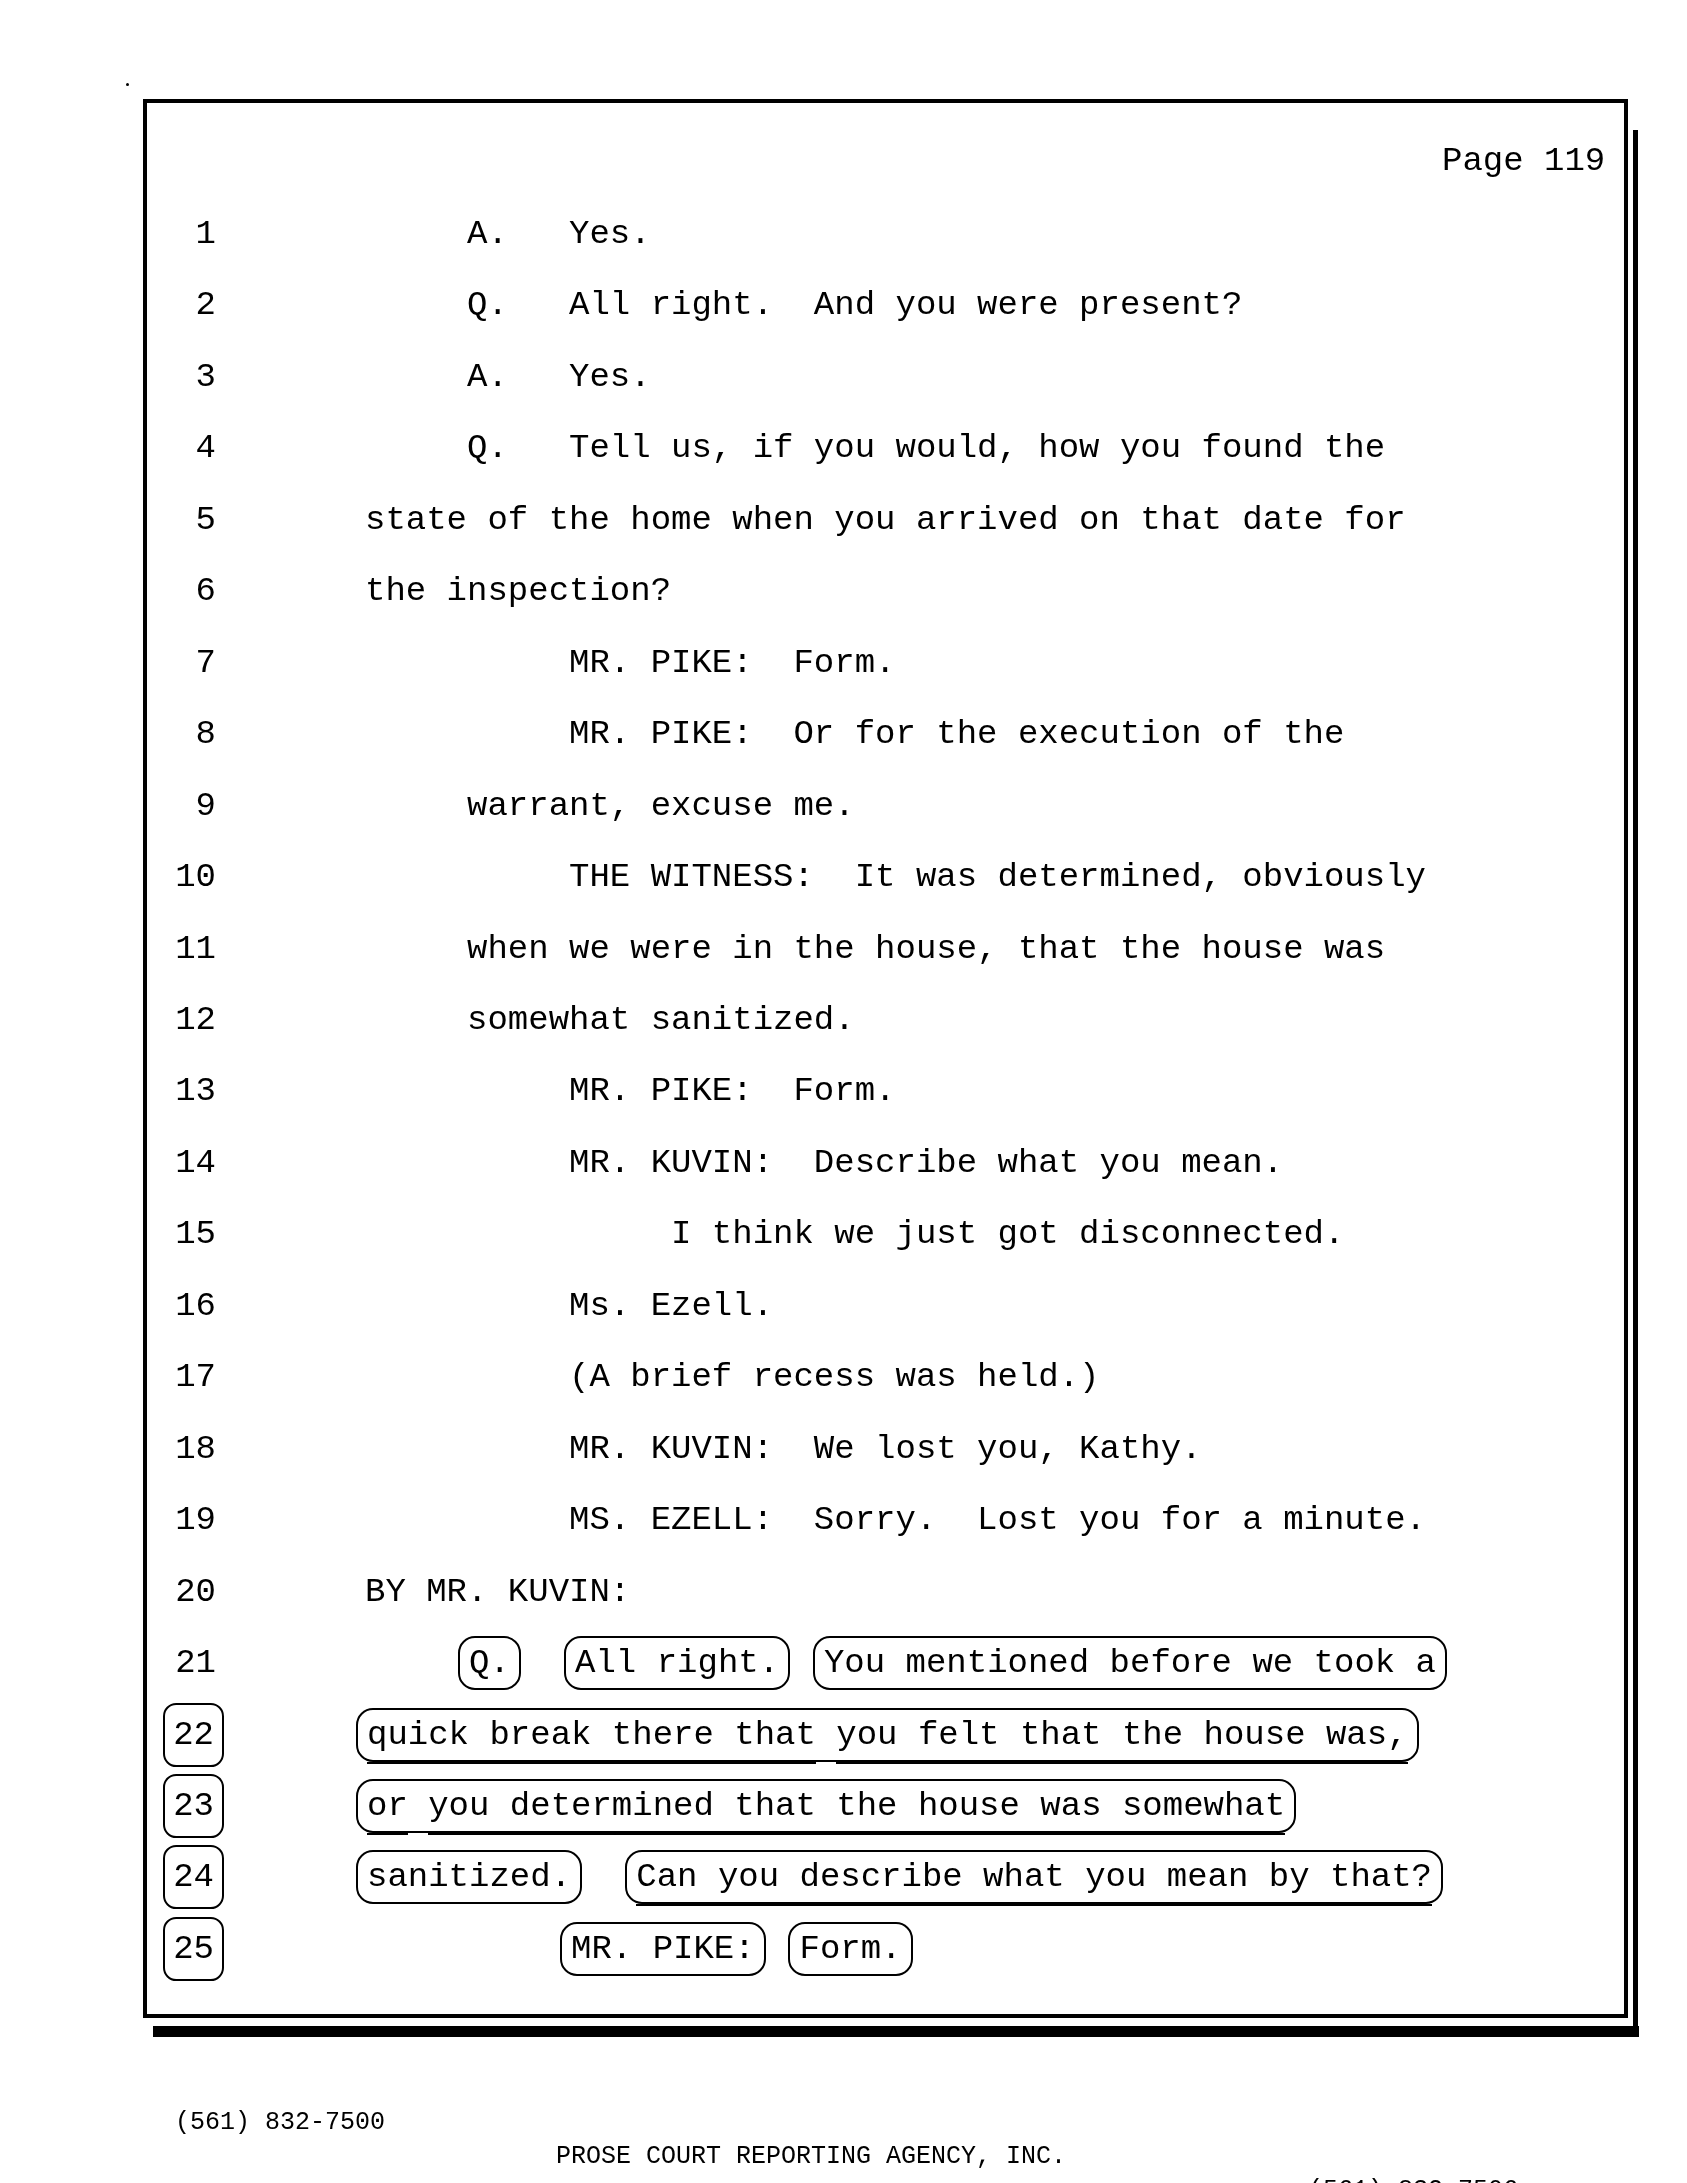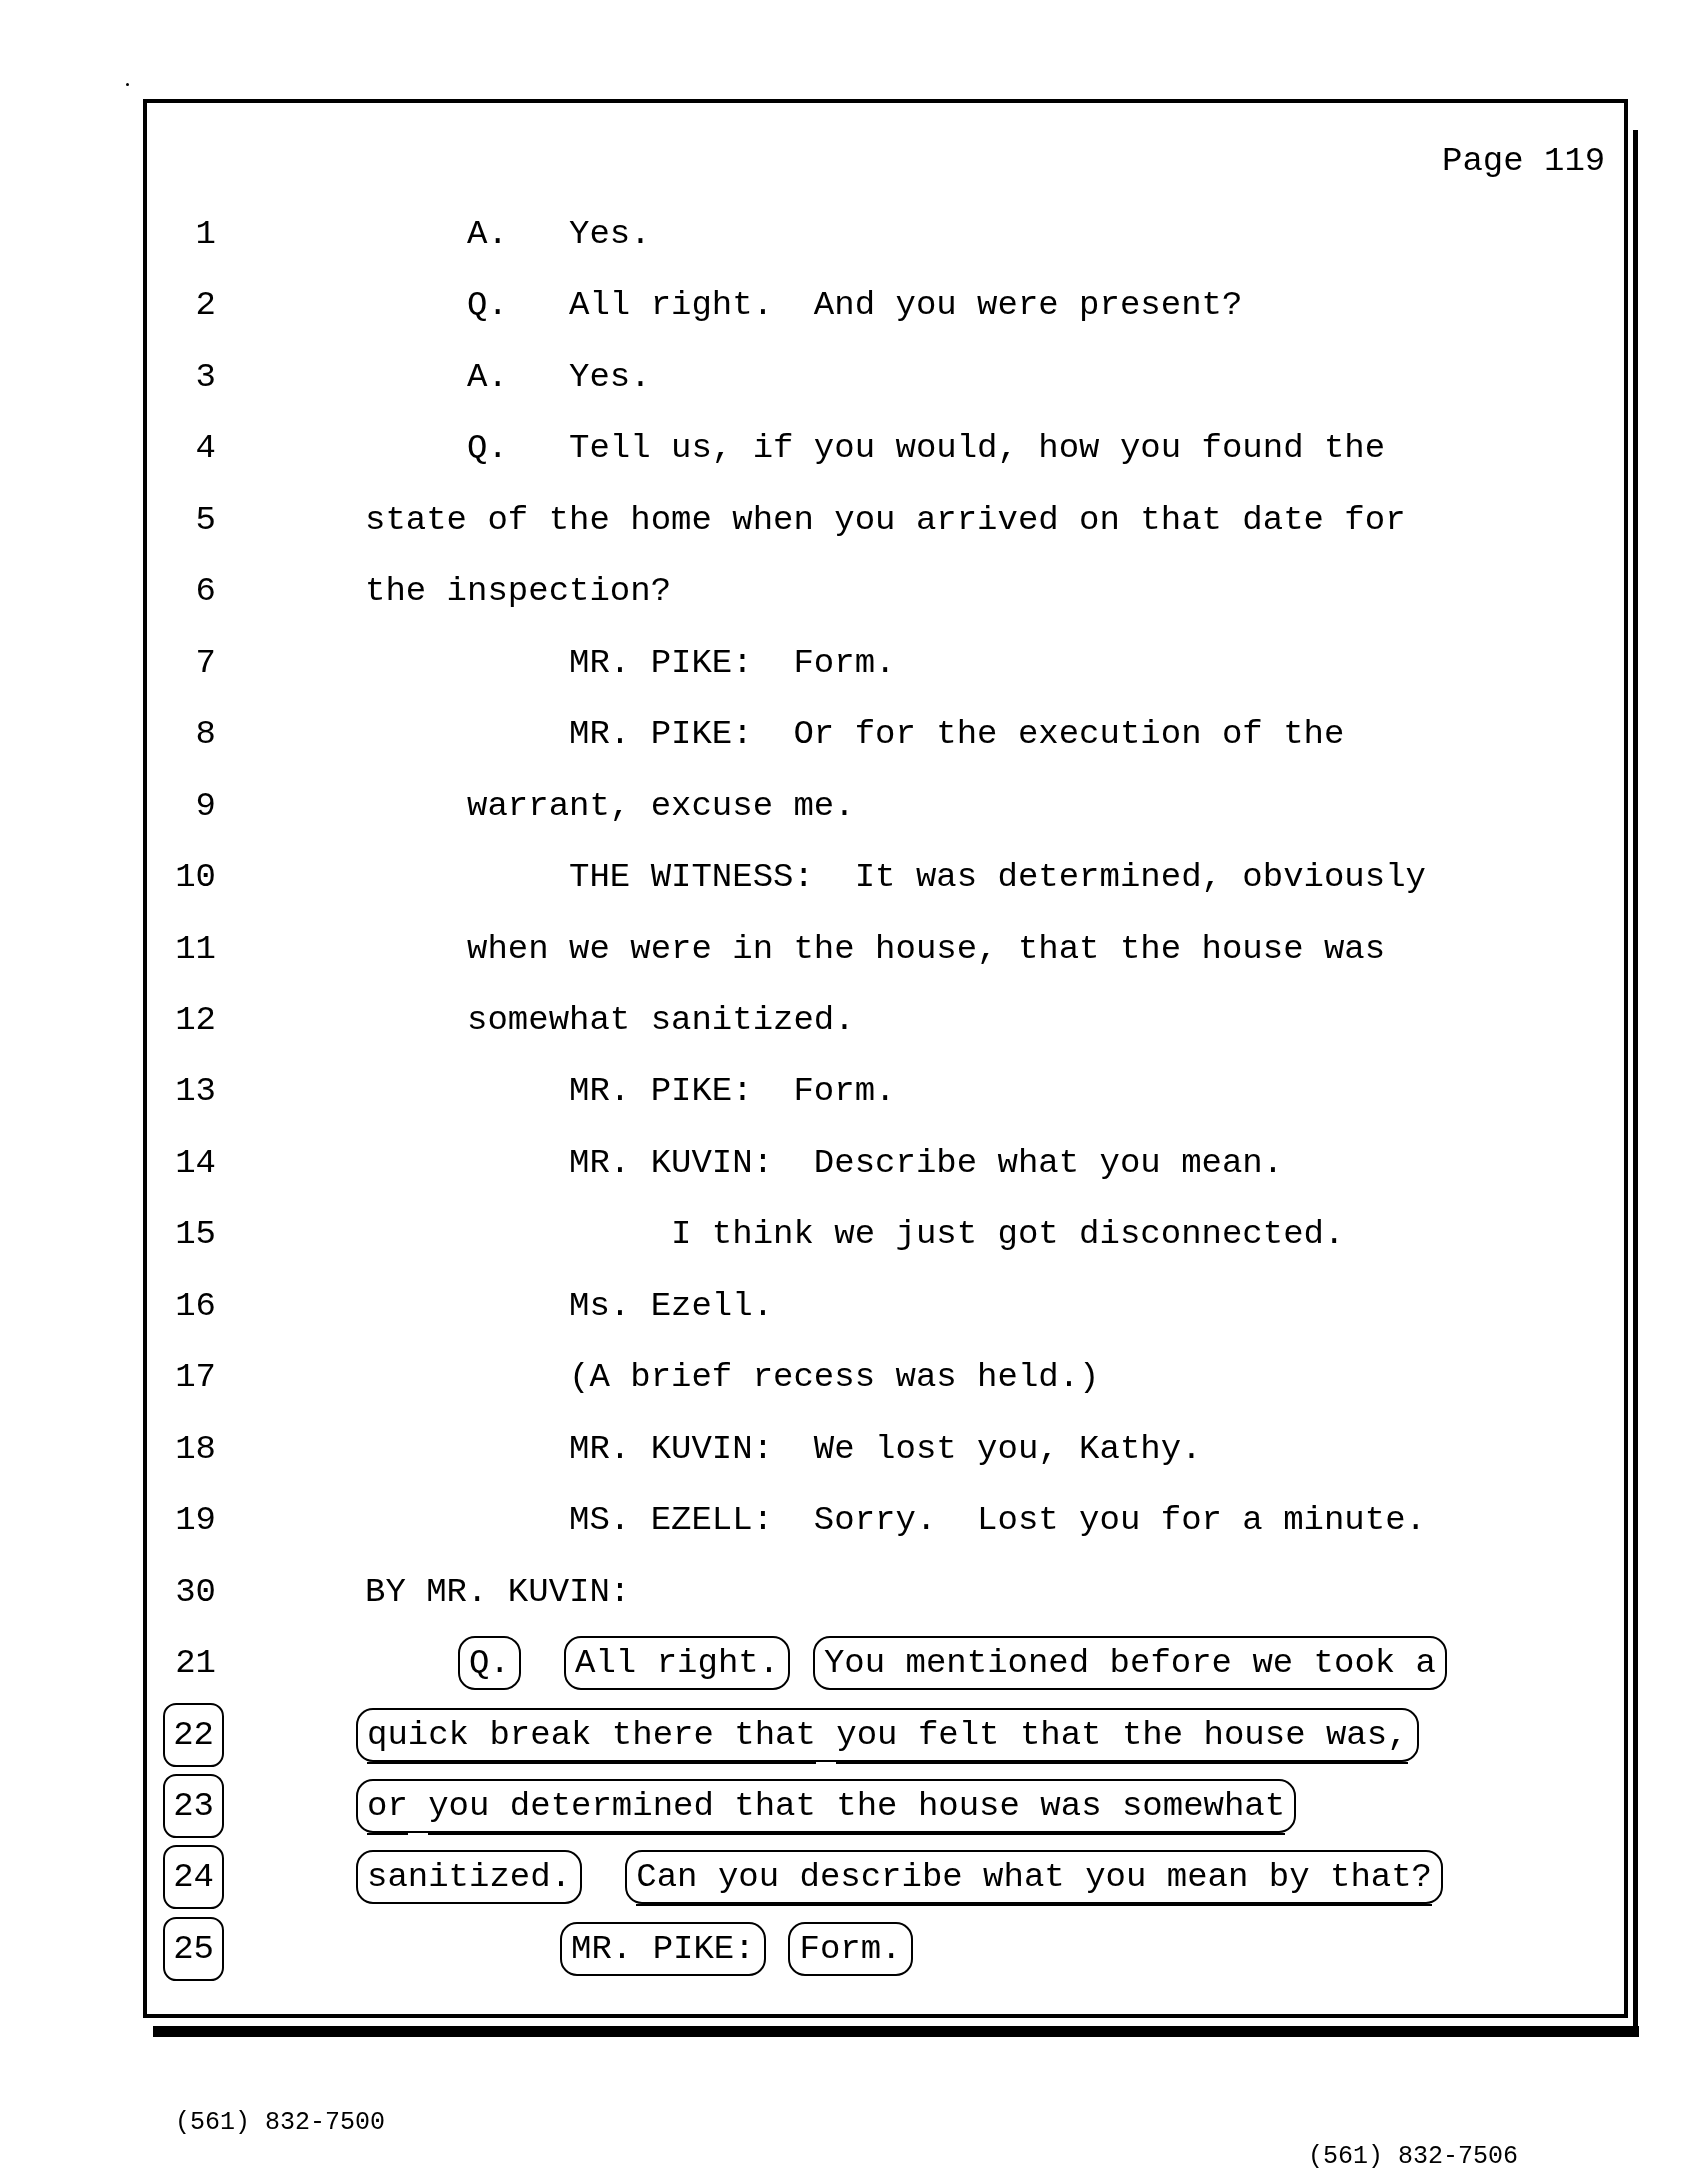--- a/index.html
+++ b/index.html
@@ -52,25 +52,26 @@
       <div class="row" style="top: 860px;"><span class="lineno">10</span><span class="text">          THE WITNESS:  It was determined, obviously</span></div>
       <div class="row" style="top: 932px;"><span class="lineno">11</span><span class="text">     when we were in the house, that the house was</span></div>
       <div class="row" style="top: 1003px;"><span class="lineno">12</span><span class="text">     somewhat sanitized.</span></div>
       <div class="row" style="top: 1074px;"><span class="lineno">13</span><span class="text">          MR. PIKE:  Form.</span></div>
       <div class="row" style="top: 1146px;"><span class="lineno">14</span><span class="text">          MR. KUVIN:  Describe what you mean.</span></div>
       <div class="row" style="top: 1217px;"><span class="lineno">15</span><span class="text">               I think we just got disconnected.</span></div>
       <div class="row" style="top: 1289px;"><span class="lineno">16</span><span class="text">          Ms. Ezell.</span></div>
       <div class="row" style="top: 1360px;"><span class="lineno">17</span><span class="text">          (A brief recess was held.)</span></div>
       <div class="row" style="top: 1432px;"><span class="lineno">18</span><span class="text">          MR. KUVIN:  We lost you, Kathy.</span></div>
       <div class="row" style="top: 1503px;"><span class="lineno">19</span><span class="text">          MS. EZELL:  Sorry.  Lost you for a minute.</span></div>
-      <div class="row" style="top: 1575px;"><span class="lineno">30</span><span class="text">BY MR. KUVIN:</span></div>
+      <div class="row" style="top: 1575px;"><span class="lineno">20</span><span class="text">BY MR. KUVIN:</span></div>
       <div class="row" style="top: 1646px;"><span class="lineno">21</span><span class="text">     <span class="oval"><span>Q.</span></span>   <span class="oval"><span>All right.</span></span>  <span class="oval"><span>You mentioned before we took a</span></span></span></div>
       <div class="row" style="top: 1718px;"><span class="lineno"><span class="oval num-oval">22</span></span><span class="text"><span class="oval"><span class="u">quick break there that</span><span> </span><span class="u">you felt that the house was,</span></span></span></div>
       <div class="row" style="top: 1789px;"><span class="lineno"><span class="oval num-oval">23</span></span><span class="text"><span class="oval"><span class="u">or</span><span> </span><span class="u">you determined that the house was somewhat</span></span></span></div>
       <div class="row" style="top: 1860px;"><span class="lineno"><span class="oval num-oval">24</span></span><span class="text"><span class="oval"><span>sanitized.</span></span>   <span class="oval"><span class="u">Can you describe what you mean by that?</span></span></span></div>
       <div class="row" style="top: 1932px;"><span class="lineno"><span class="oval num-oval">25</span></span><span class="text">          <span class="oval"><span>MR. PIKE:</span></span>  <span class="oval"><span>Form.</span></span></span></div>
     </div>
   <div class="footer">
     <span class="footer-left">(561) 832-7500</span>
+    <span class="footer-center">PROSE COURT REPORTING AGENCY, INC.</span>
     <span class="footer-right">(561) 832-7506</span>
   </div>
 </div>
 
 
 </body></html>

